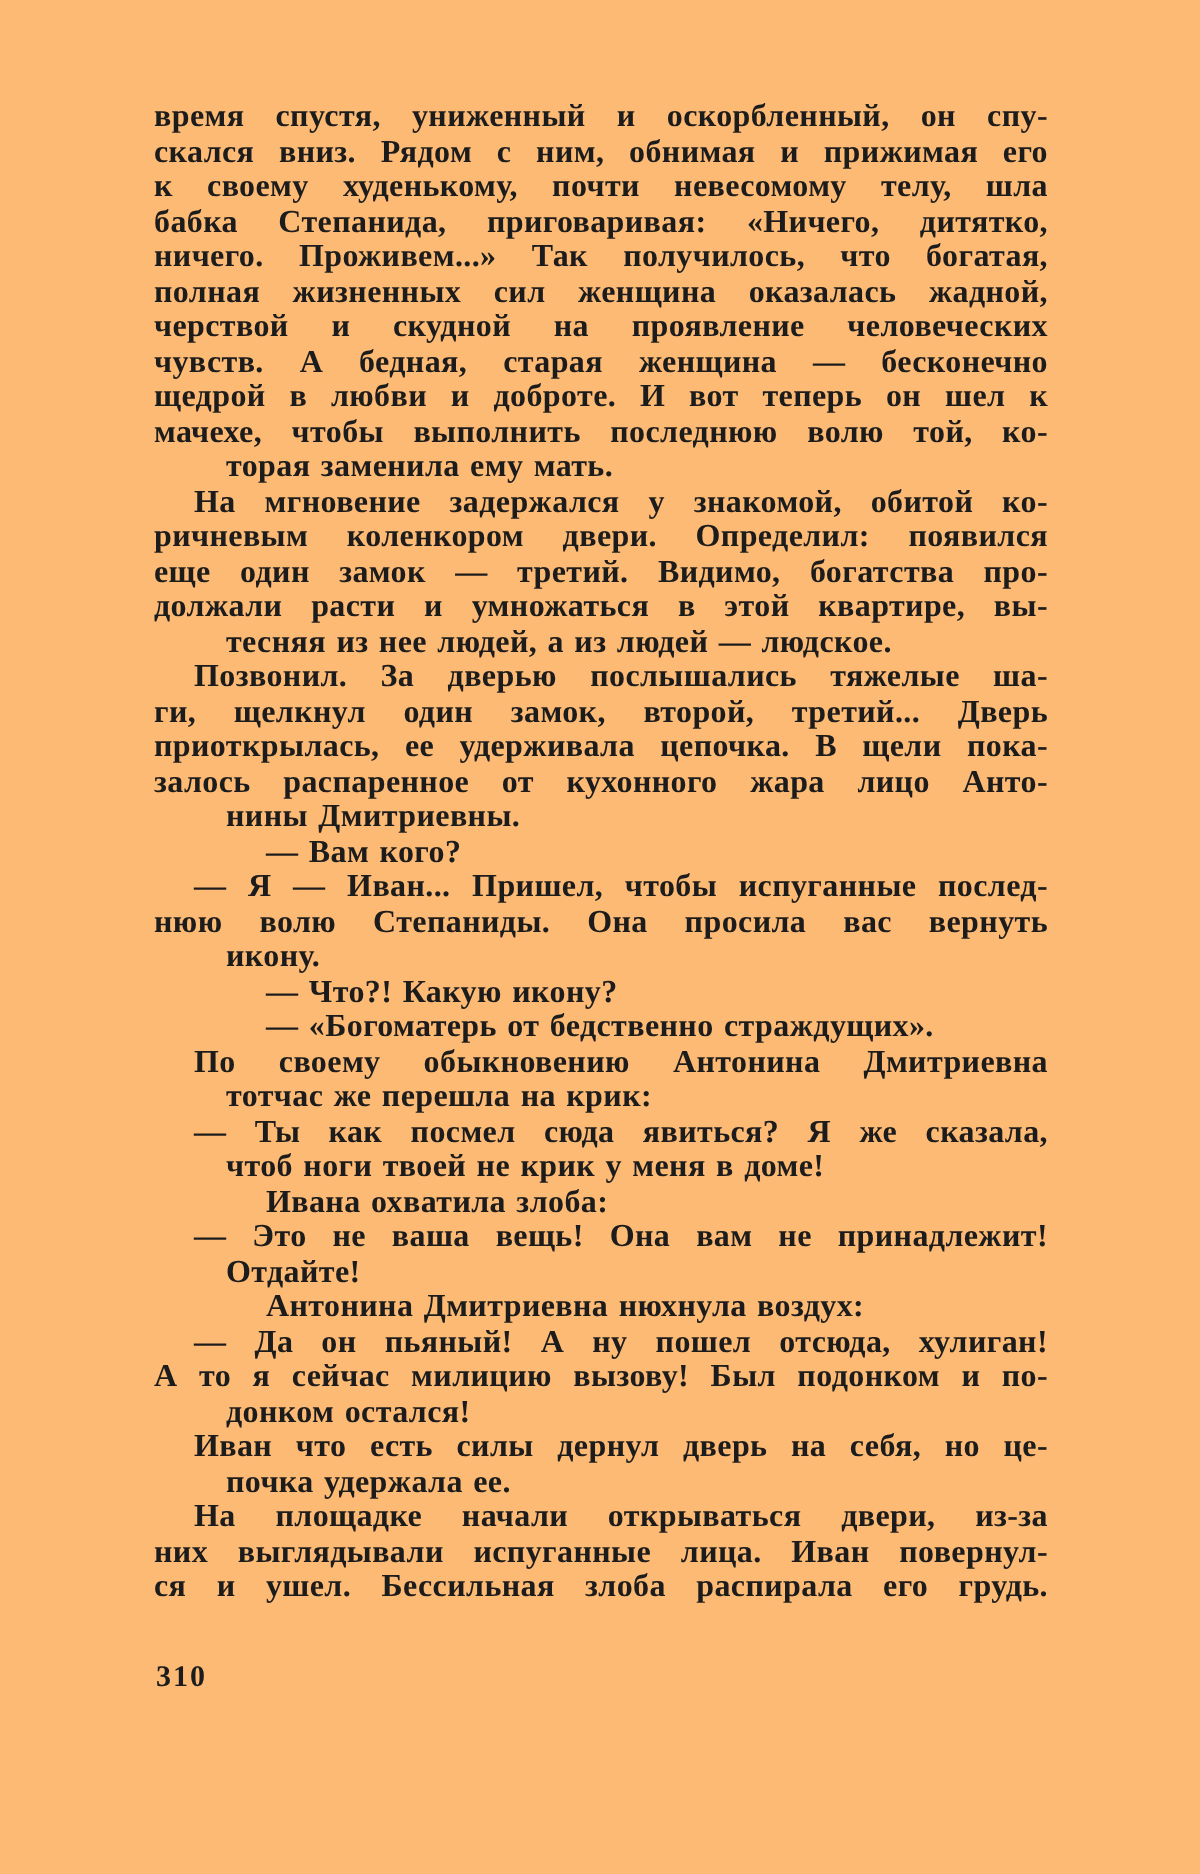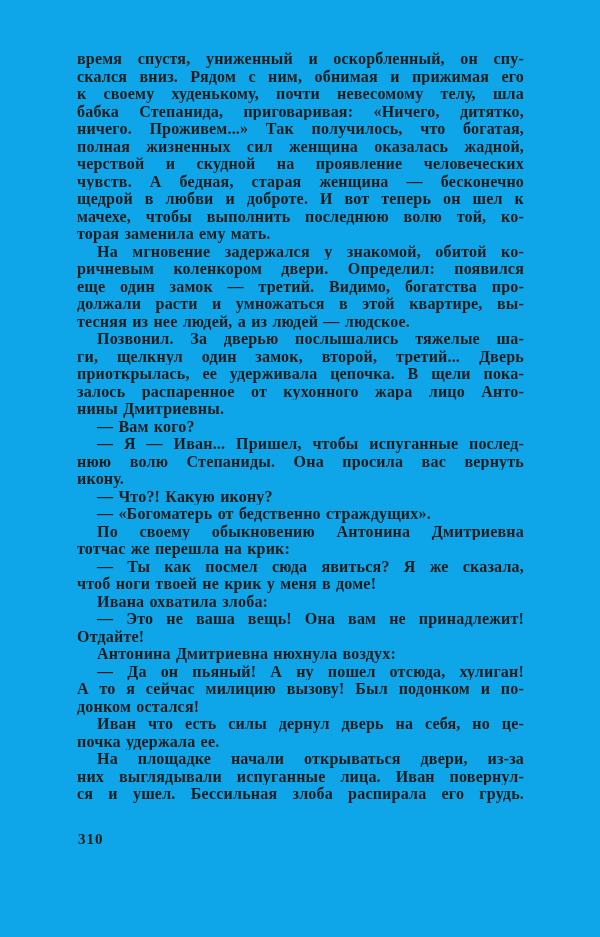--- a/index.html
+++ b/index.html
@@ -10,21 +10,21 @@
     width: 600px;
     height: 937px;
     background: #fdfdfd;
     position: relative;
     overflow: hidden;
     font-family: "Liberation Serif", "DejaVu Serif", serif;
   }
   .page {
     position: absolute;
     inset: 0;
-    background: #0ea5e9;
+    background: #fdba74;
   }
   .text-block {
     position: absolute;
     left: 77px;
     top: 50px;
     width: 447px;
   }
   .line {
     font-family: "Liberation Serif", "DejaVu Serif", serif;
     font-weight: 700;
@@ -35,20 +35,21 @@
     text-align: justify;
     text-align-last: justify;
     letter-spacing: 0.2px;
     word-spacing: 1px;
     white-space: normal;
     overflow: hidden;
   }
   .line.end {
     text-align: right;
     text-align-last: left;
+    margin-left: 36px;
   }
   .line.indent {
     text-indent: 20px;
   }
   .page-number {
     position: absolute;
     left: 78px;
     top: 831px;
     font-family: "Liberation Serif", "DejaVu Serif", serif;
     font-weight: 700;

